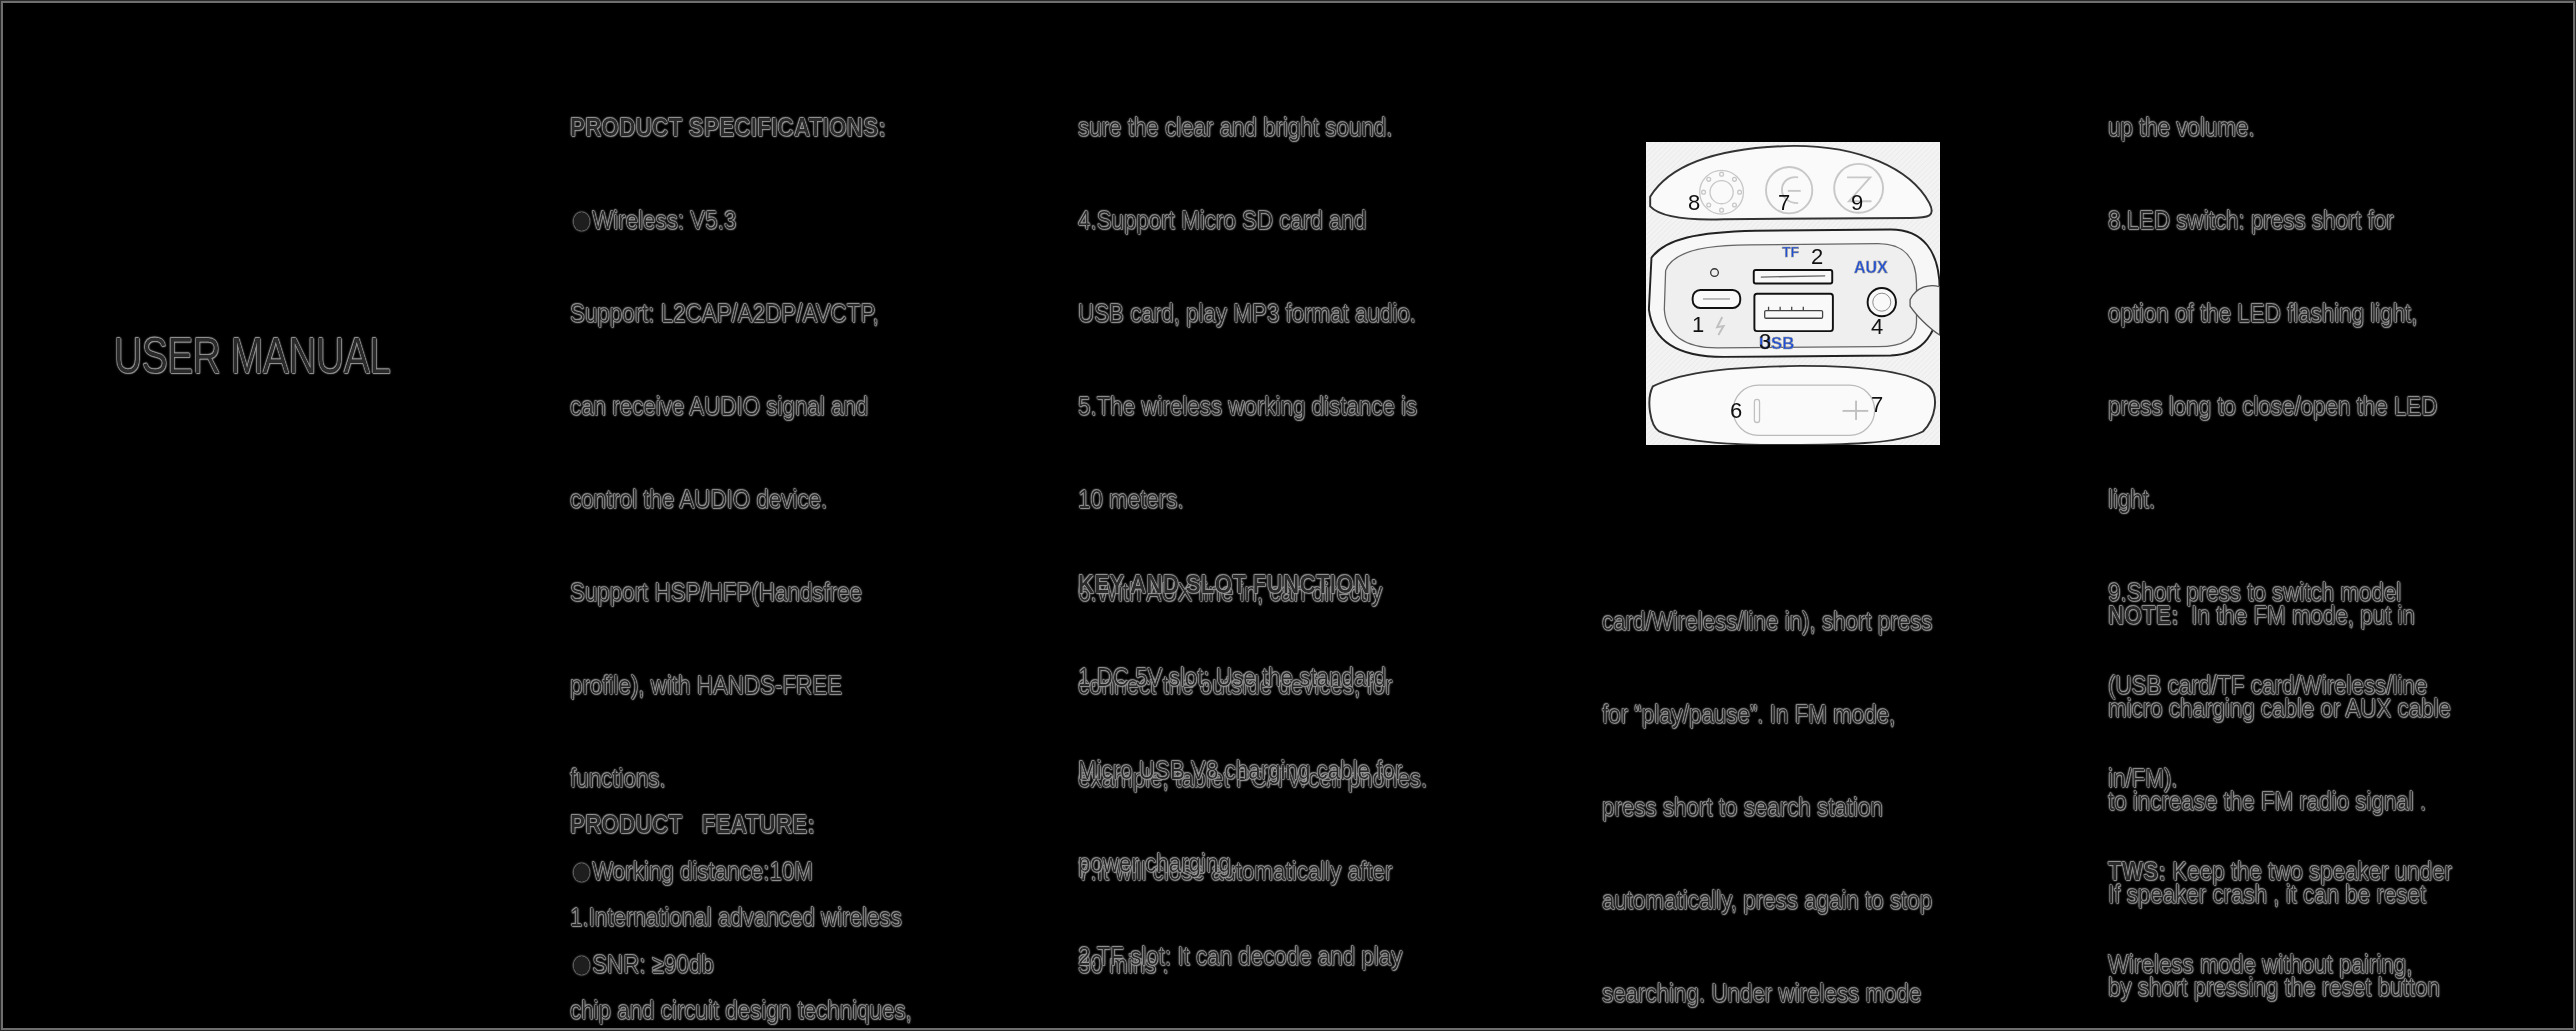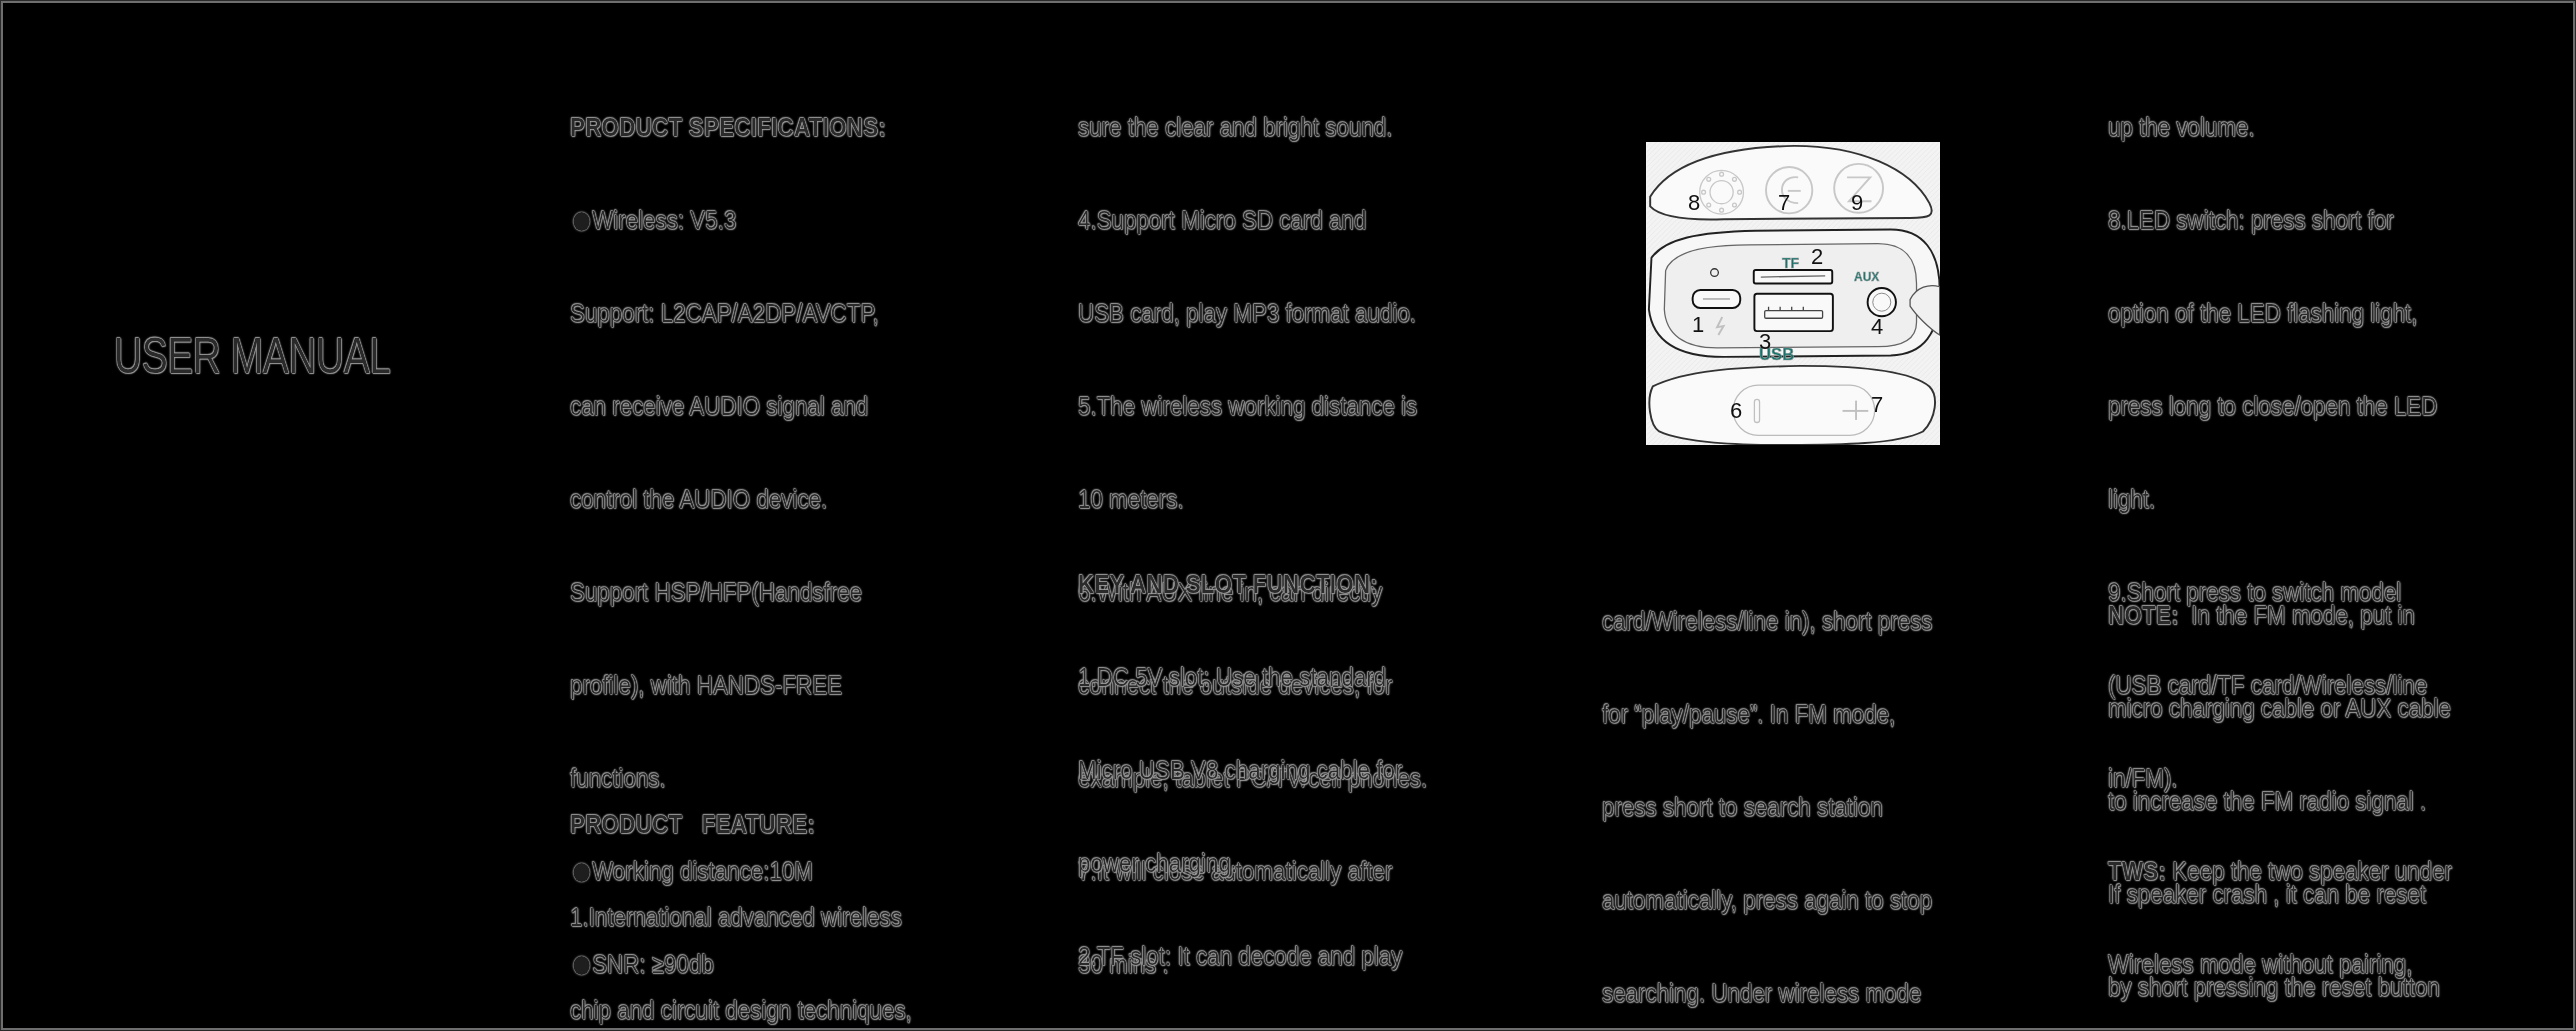--- a/index.html
+++ b/index.html
@@ -83,24 +83,23 @@
       position: absolute;
       font-family: "Liberation Sans", sans-serif;
       font-size: 22px;
       color: #111;
       line-height: 1;
     }
     .diag-faint {
       position: absolute;
       font-family: "Liberation Sans", sans-serif;
       font-weight: bold;
-      color: #0f766e;
+      color: #1d4ed8;
       -webkit-text-stroke: 0.6px #9a9a9a;
       line-height: 1;
-      margin-top: 11px;
     }
   </style>
 </head>
 <body>
 
 <div class="frame">
 
   <div class="txt title">USER MANUAL</div>
 
   <div class="txt col" id="col1">
@@ -236,21 +235,21 @@
       <path d="M410 245 C420 225, 440 220, 456 225 L456 300 C440 290, 420 270, 410 255 Z" fill="#f0f0f0" stroke="#555" stroke-width="2"></path>
 
       <rect x="168" y="400" width="8" height="36" rx="4" fill="none" stroke="#c0c0c0" stroke-width="2"></rect>
       <g stroke="#c0c0c0" stroke-width="3" fill="none">
         <path d="M305 418 L345 418"></path>
         <path d="M326 402 L326 432"></path>
       </g>
     </svg>
 
     <span class="diag-faint" style="left:136px; top:103px; font-size:14px;">TF</span>
-    <span class="diag-faint" style="left:208px; top:118px; font-size:12px;">AUX</span>
+    <span class="diag-faint" style="left:208px; top:118px; font-size:16px;">AUX</span>
     <span class="diag-faint" style="left:113px; top:194px; font-size:16.7px;">USB</span>
 
     <span class="diag-label" style="left:42px; top:50px;">8</span>
     <span class="diag-label" style="left:132px; top:50px;">7</span>
     <span class="diag-label" style="left:205px; top:50px;">9</span>
     <span class="diag-label" style="left:165px; top:104px;">2</span>
     <span class="diag-label" style="left:46px; top:172px;">1</span>
     <span class="diag-label" style="left:113px; top:189px;">3</span>
     <span class="diag-label" style="left:225px; top:174px;">4</span>
     <span class="diag-label" style="left:84px; top:258px;">6</span>

